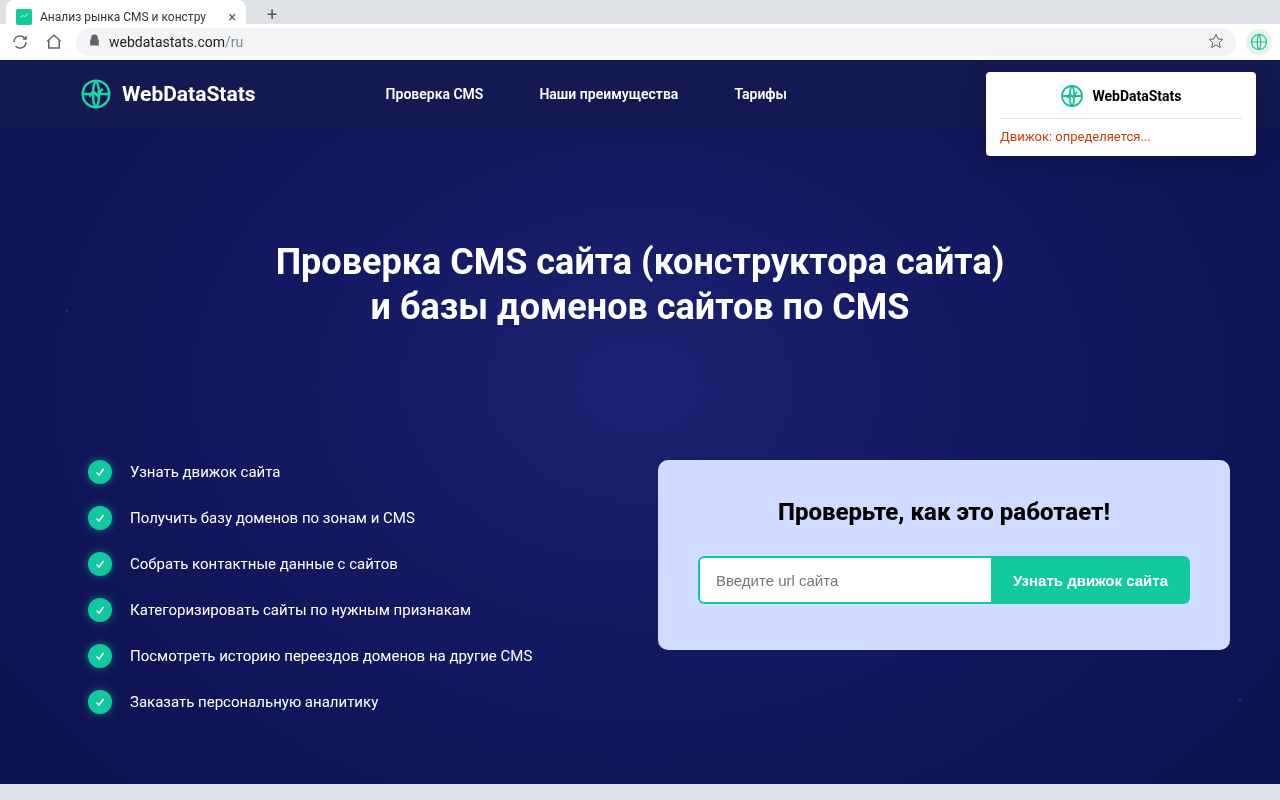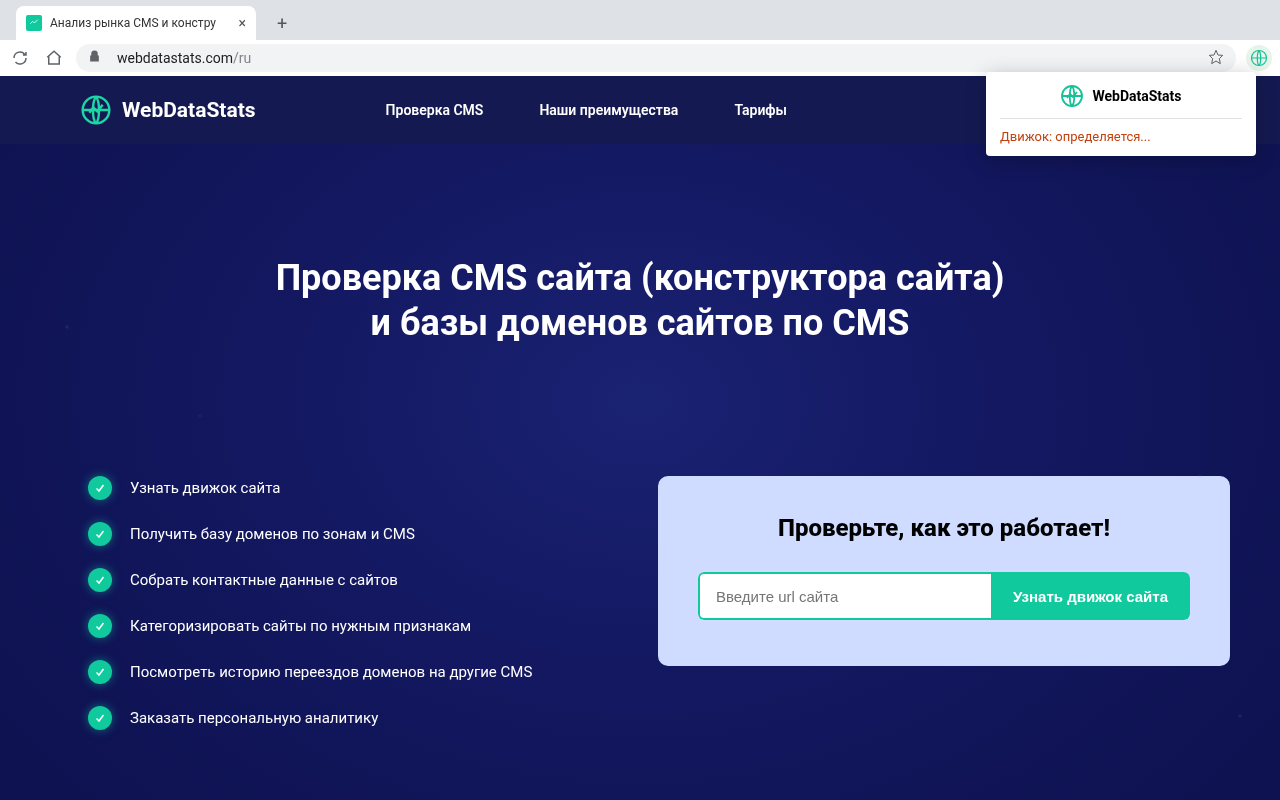--- a/index.html
+++ b/index.html
@@ -8,24 +8,23 @@
   height: 800px;
   font-family: -apple-system, BlinkMacSystemFont, "Segoe UI", Roboto, Arial, sans-serif;
   background: #dee1e5;
   overflow: hidden;
   position: relative;
 }
 
 
 .browser-chrome { background: #dee1e5; }
 .tab-bar {
-  height: 40px;
-  display: flex;
-  align-items: flex-end;
-  padding-left: 16px;
+  height: 24px;
+  display: flex;
+  padding-left: 6px;
 }
 .tab {
   background: #fff;
   height: 34px;
   border-radius: 8px 8px 0 0;
   display: flex;
   align-items: center;
   padding: 0 10px;
   min-width: 240px;
   gap: 8px;
@@ -65,21 +64,21 @@
 }
 .url-bar-row .nav-btn svg { width: 18px; height: 18px; fill: none; stroke: currentColor; stroke-width: 2; }
 .address-field {
   flex: 1;
   height: 28px;
   background: #f1f3f4;
   border-radius: 14px;
   display: flex;
   align-items: center;
   padding: 0 12px;
-  gap: 16px;
+  gap: 8px;
   font-size: 14px;
 }
 .lock-ic svg { width: 13px; height: 13px; fill: #5f6368; }
 .url-domain { color: #202124; }
 .url-path { color: #80868b; }
 .star-ic svg { width: 16px; height: 16px; fill: none; stroke: #5f6368; stroke-width: 1.5; }
 .ext-badge {
   width: 26px; height: 26px;
   border-radius: 50%;
   background: #e6f4ea;

